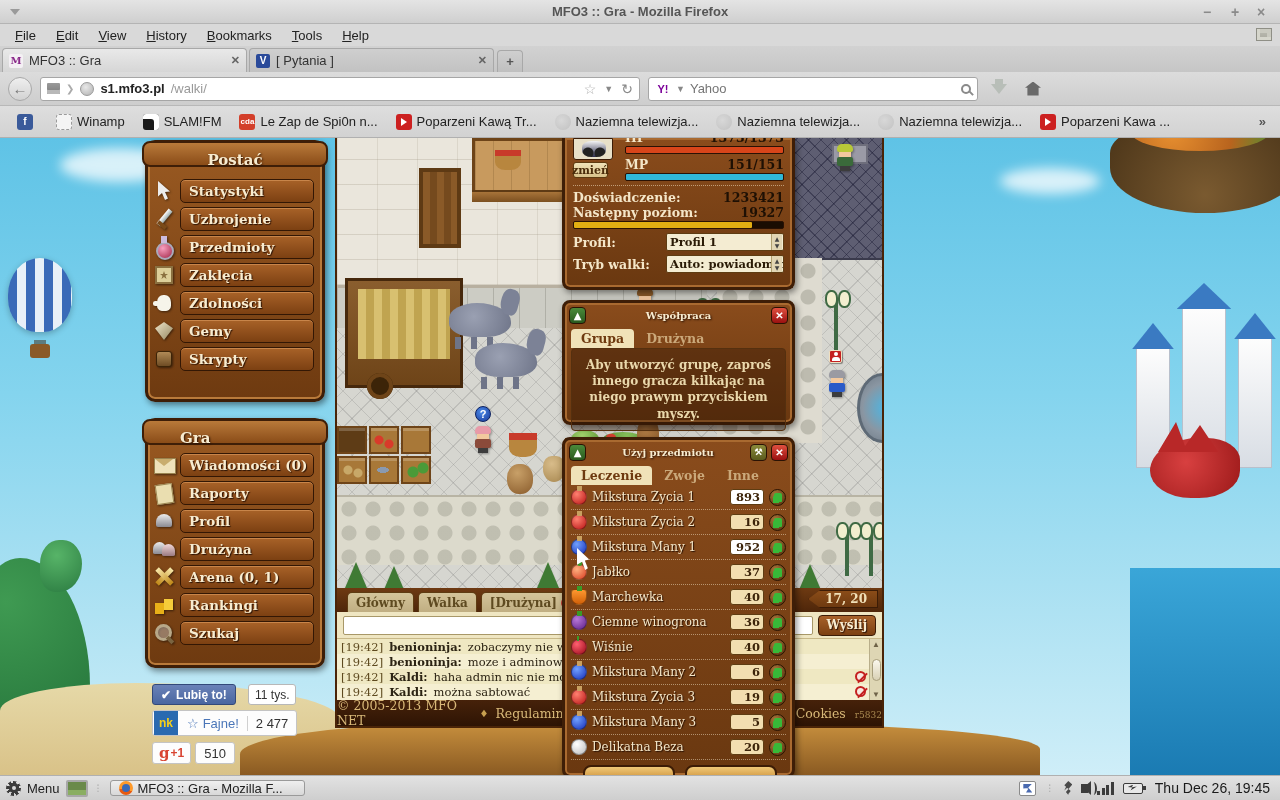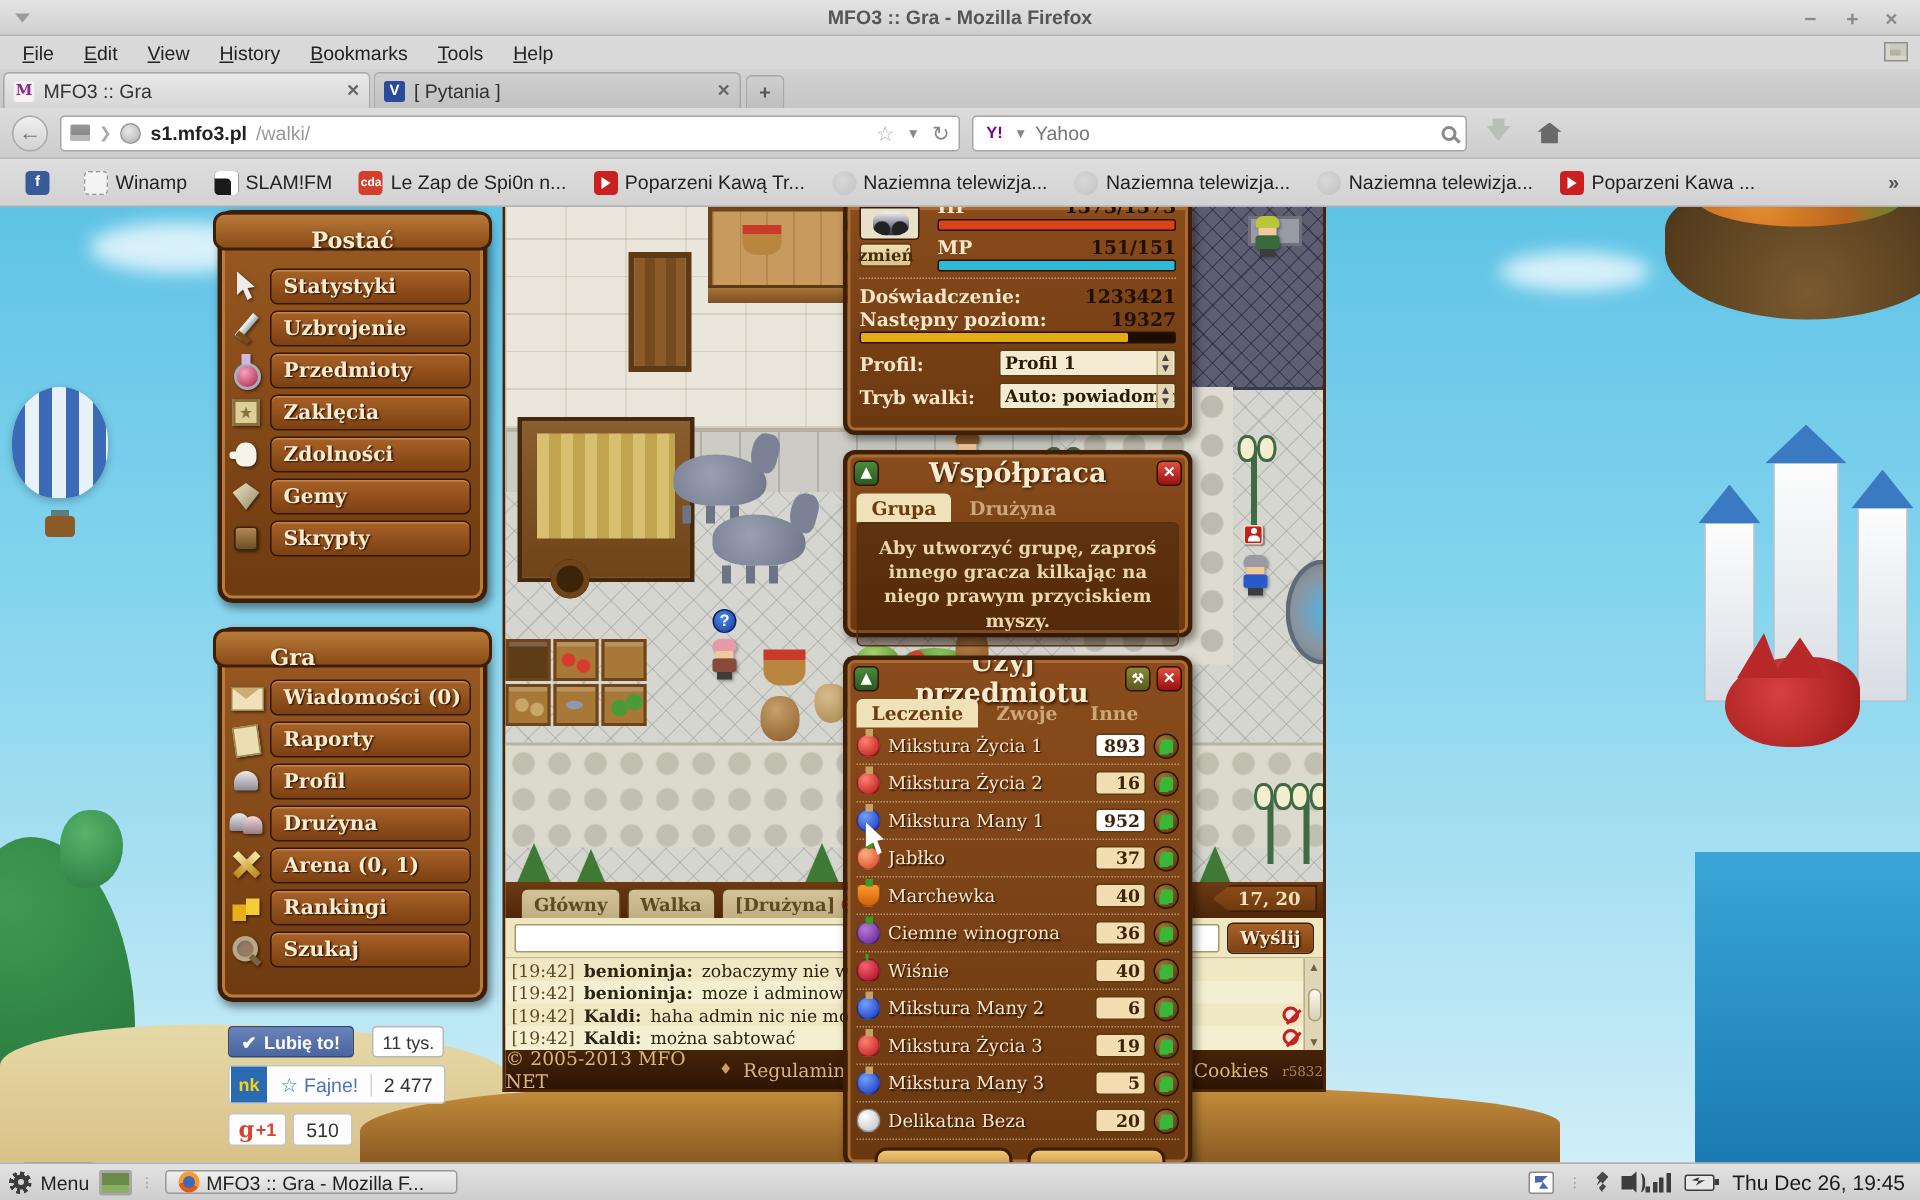--- a/index.html
+++ b/index.html
@@ -329,21 +329,21 @@
     background:linear-gradient(#46220a,#2e1404);display:flex;align-items:center;justify-content:center;
     gap:7px;color:#d8b878;font-family:"DejaVu Serif",serif;font-size:12.5px;}
   #gfooter .sep{color:#c8a050;font-size:10px;}
   #gfooter .rev{font-size:9px;color:#a88850;margin-left:2px;margin-top:4px;}
 
   
   .rpanel{position:absolute;left:562px;width:233px;background:linear-gradient(#8a4c1c,#6a3810);
     border:3px solid #3e1e07;border-radius:8px;box-shadow:inset 0 0 0 2px #a96a30,2px 3px 6px rgba(0,0,0,.45);
     font-family:"DejaVu Serif",serif;color:#f4e6c8;}
   .rphead{display:flex;align-items:center;height:24px;padding:0 4px;gap:4px;}
-  .rphead .rtitle{flex:1;text-align:center;font-weight:bold;font-size:18px;color:#f8ecd0;text-shadow:1px 1px 2px #2a1204;}
+  .rphead .rtitle{flex:1;text-align:center;font-weight:bold;font-size:10px;color:#f8ecd0;text-shadow:1px 1px 2px #2a1204;}
   .sqbtn{width:17px;height:17px;border-radius:4px;border:1px solid #2a1204;display:flex;align-items:center;
     justify-content:center;color:#fff;font-size:10px;font-weight:bold;}
   .btn-collapse{background:linear-gradient(#4a8a3a,#2a5a1e);}
   .btn-close{background:linear-gradient(#e05040,#9a1010);}
   .btn-tool{background:linear-gradient(#8a8a3a,#5a5a1e);font-size:9px;}
 
   
   #stats{top:0;height:152px;border-top:none;border-radius:0 0 8px 8px;overflow:hidden;padding:0 8px;}
   #stats .srow{display:flex;justify-content:space-between;align-items:center;font-weight:bold;font-size:12.5px;}
   #stats .srow .v{color:#1e1004;}

